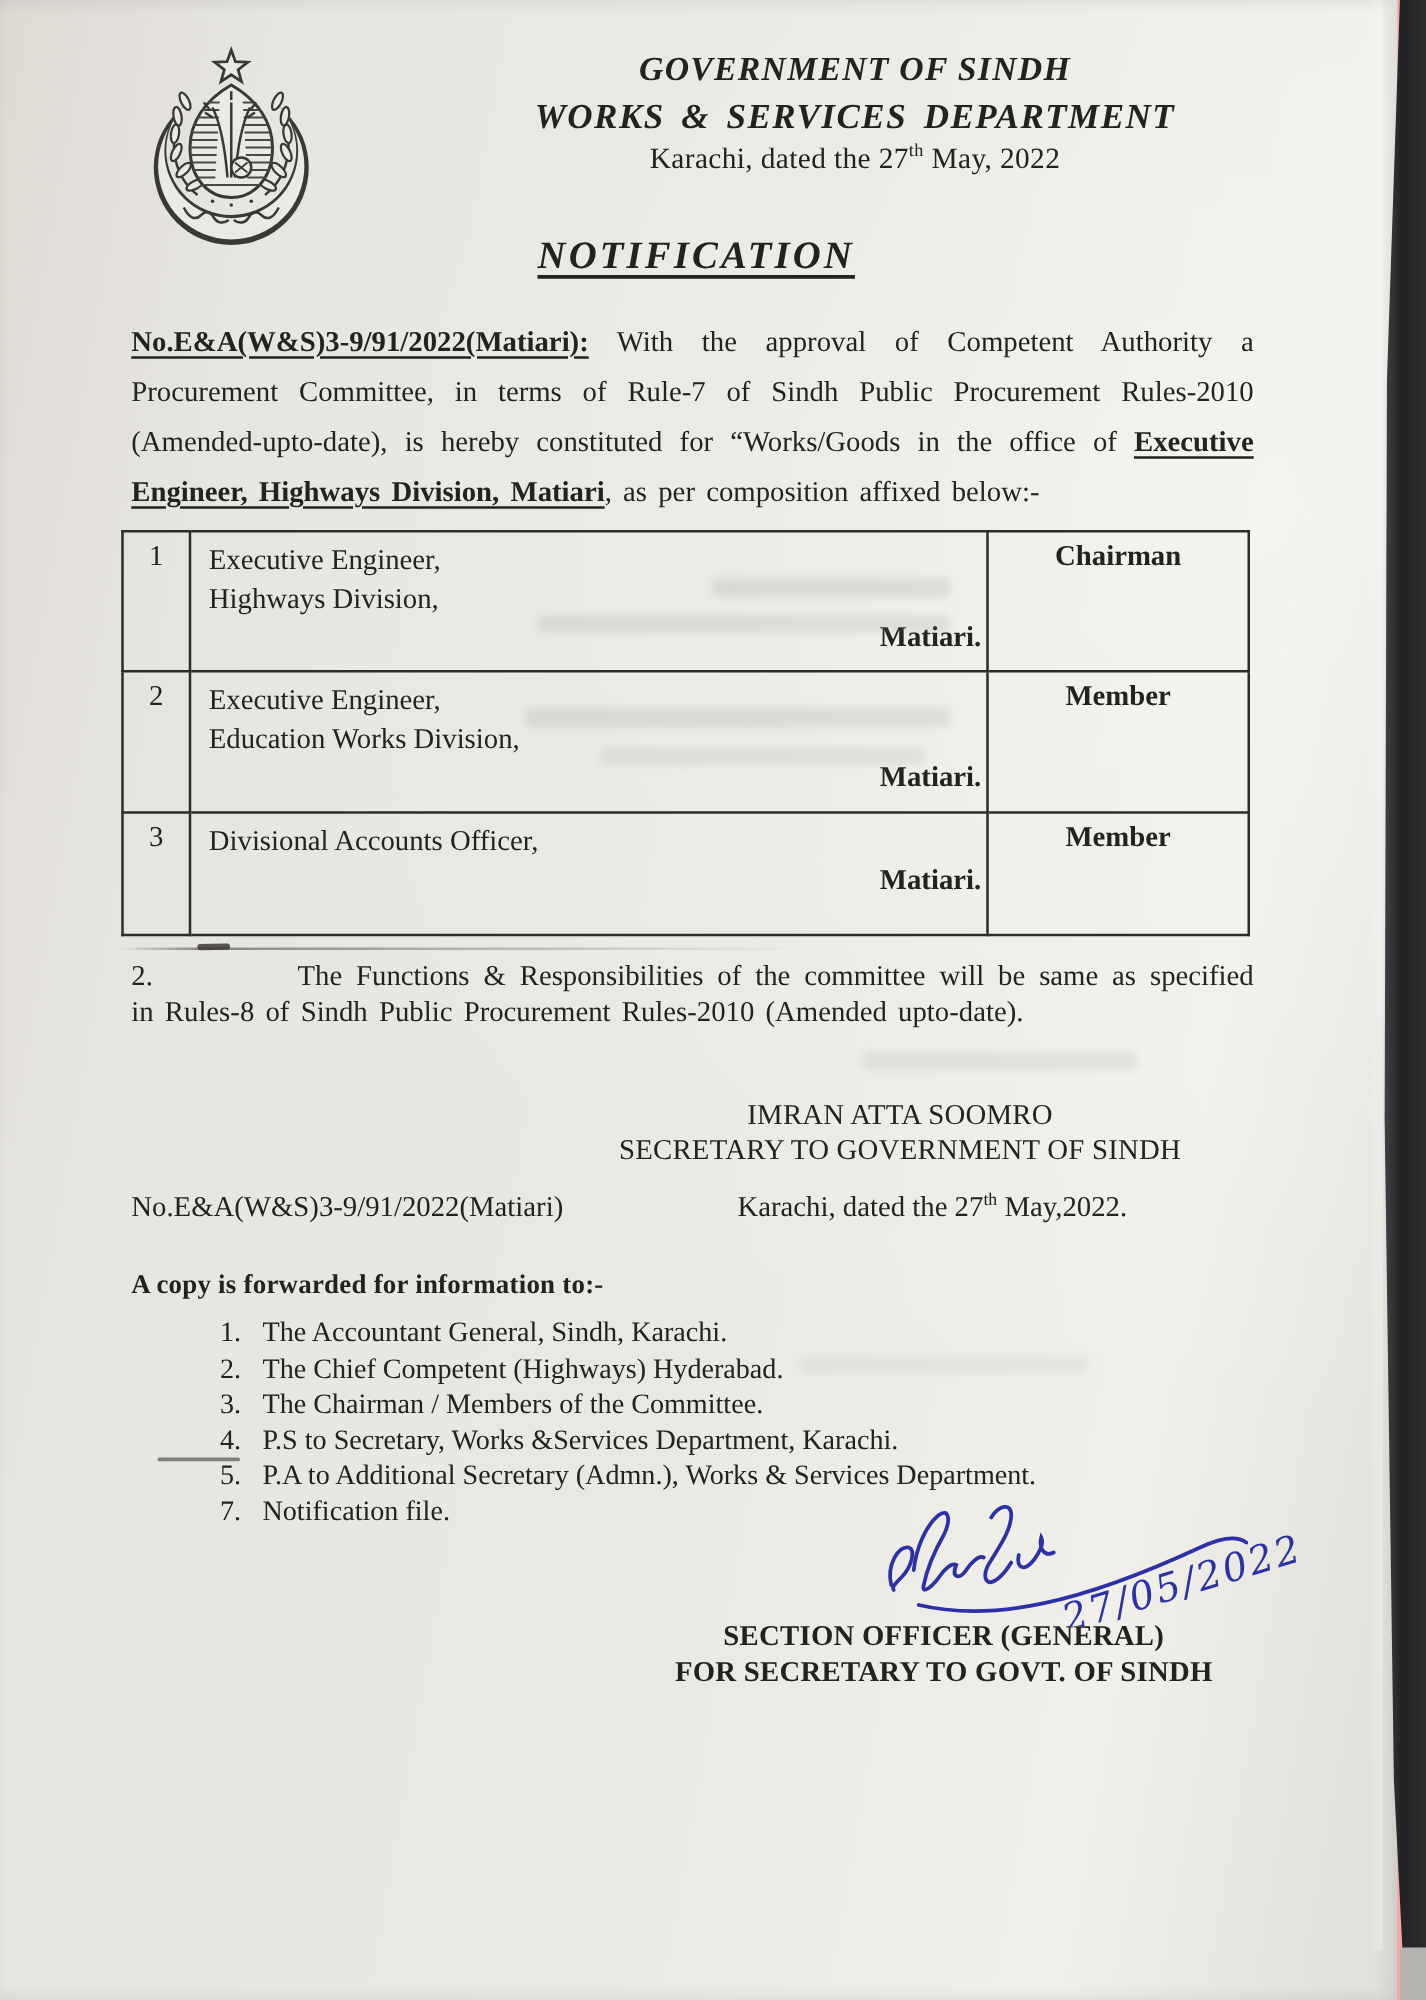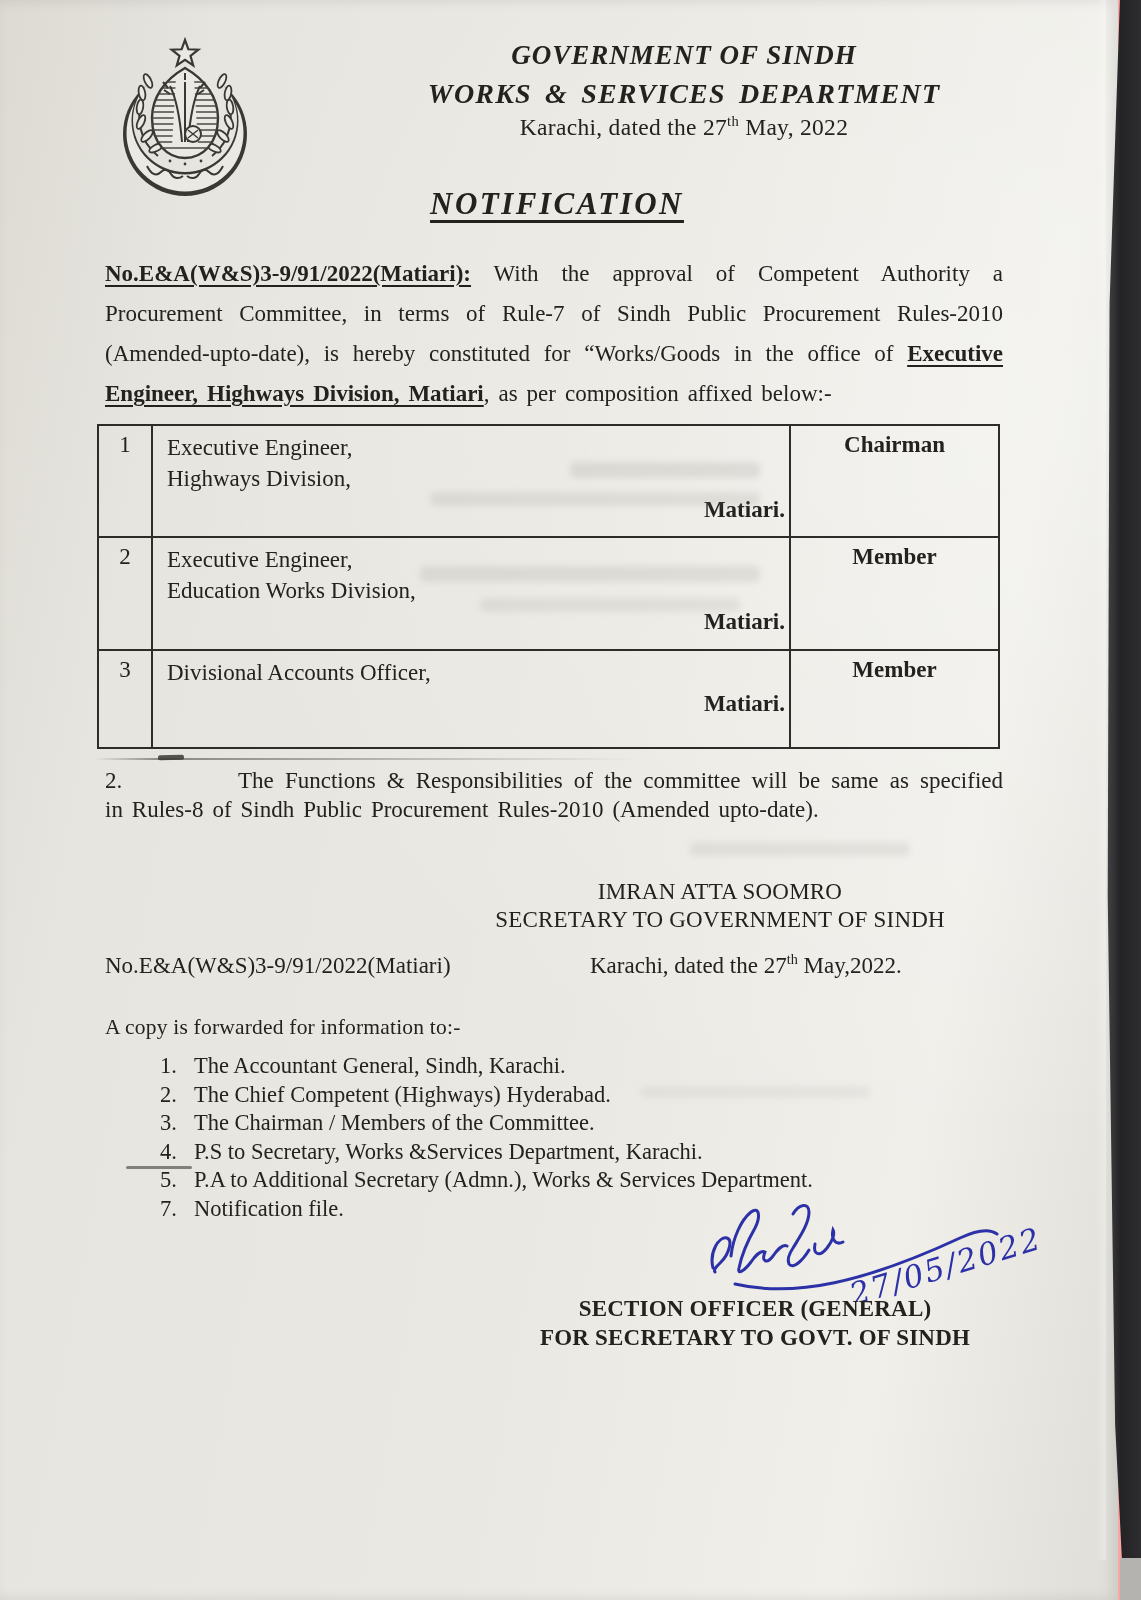--- a/index.html
+++ b/index.html
@@ -41,22 +41,22 @@
     font-size:23px;table-layout:fixed;}
   table.cmte td{border:2px solid #2e2c28;vertical-align:top;}
   td.cno{width:50px;text-align:center;padding-top:6px;}
   td.cdesc{width:618px;padding:6px 4px 4px 14px;line-height:31px;}
   td.crole{width:205px;text-align:center;padding-top:6px;font-weight:bold;}
   tr.r1{height:112px;} tr.r2{height:113px;} tr.r3{height:98px;}
 
   .sigy{left:470px;top:878px;width:500px;font-size:23px;font-weight:normal;line-height:27.5px;letter-spacing:.2px;}
   .ref2-no{left:105px;top:953px;width:470px;font-size:23px;}
   .ref2-date{left:590px;top:953px;width:400px;font-size:23px;}
-  .fwd-head{left:105px;top:1015px;width:600px;font-size:21.5px;font-weight:normal;letter-spacing:.2px;}
-  ol.dist{left:160px;top:1052px;width:840px;list-style:none;margin:0;padding:0;font-size:22.5px;}
+  .fwd-head{left:105px;top:1015px;width:600px;font-size:21.5px;font-weight:bold;letter-spacing:.2px;}
+  ol.dist{left:176px;top:1052px;width:840px;list-style:none;margin:0;padding:0;font-size:22.5px;}
   ol.dist li{line-height:28.6px;}
   ol.dist .num{display:inline-block;width:34px;}
   .officer{left:505px;top:1294px;width:500px;font-size:23px;font-weight:bold;line-height:29px;letter-spacing:.2px;}
 
   .ghost{position:absolute;background:#8a8a84;filter:blur(3px);border-radius:5px;}
   .artifact-line{position:absolute;height:2px;background:linear-gradient(90deg,rgba(60,58,52,0),rgba(60,58,52,.55) 12%,rgba(60,58,52,.25) 60%,rgba(60,58,52,0));}
   .artifact-arrow{position:absolute;width:26px;height:5px;background:#3c3a34;border-radius:2px;transform:rotate(-1deg);opacity:.85;}
   .artifact-dash{position:absolute;height:3px;background:#4a4842;opacity:.65;border-radius:2px;}
 
   svg text{font-family:"DejaVu Serif",serif;}

